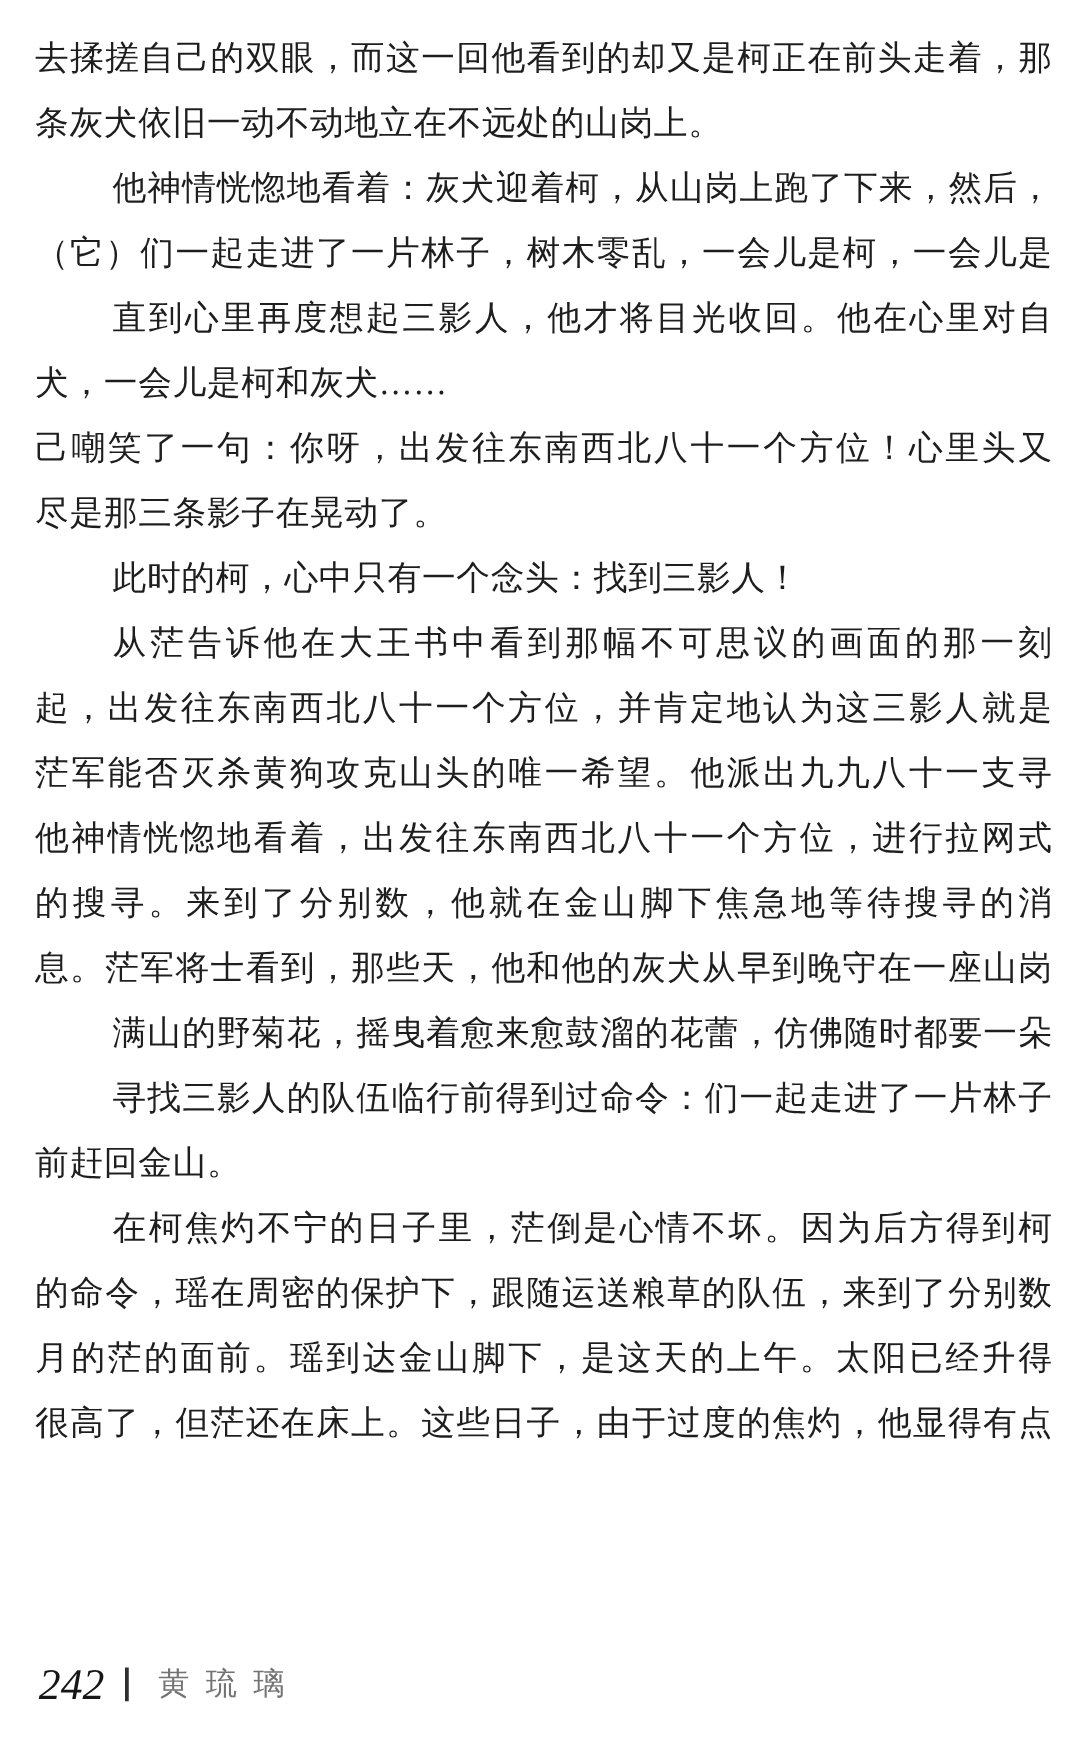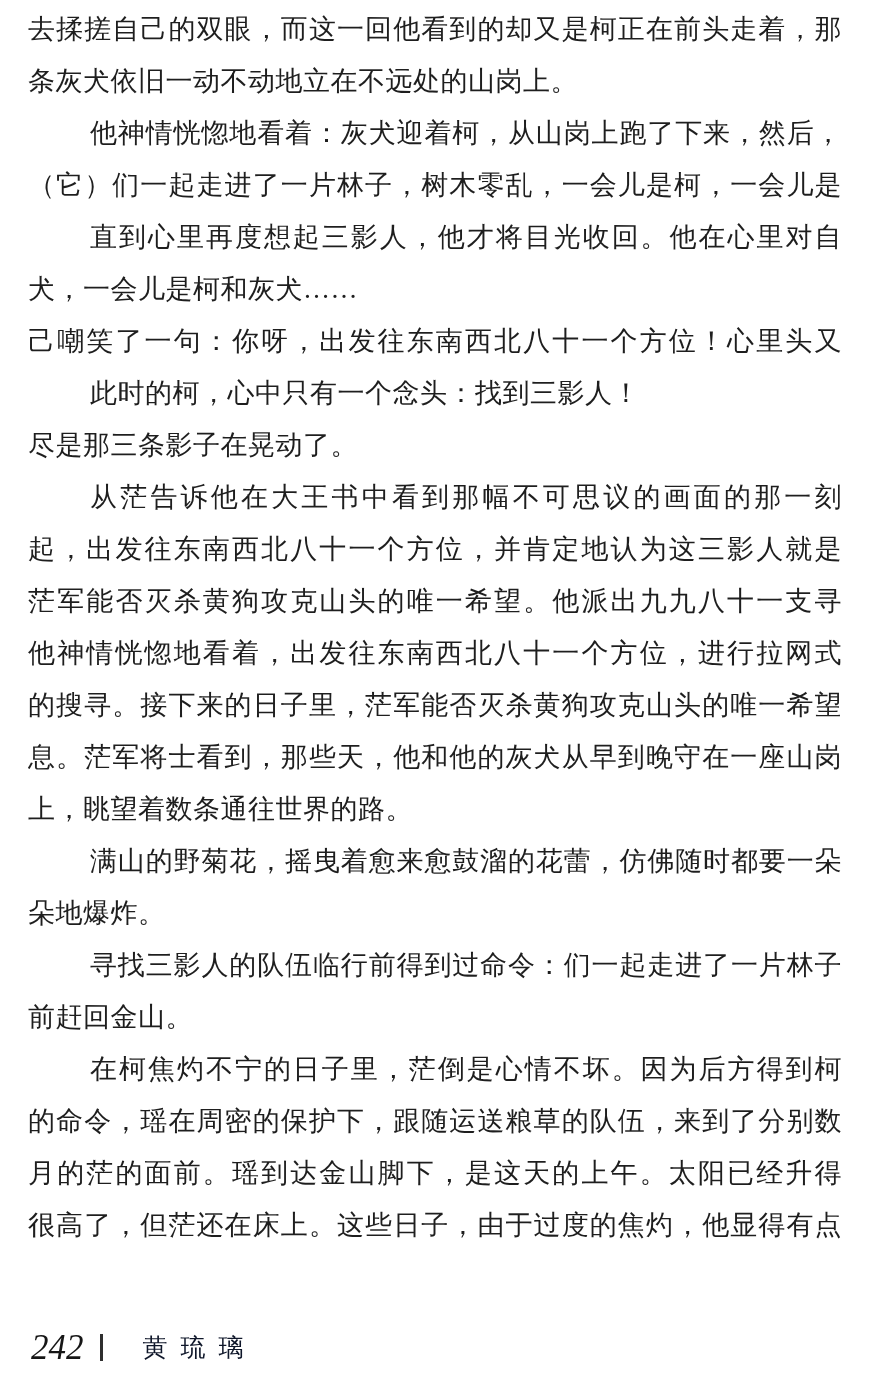--- a/index.html
+++ b/index.html
@@ -14,21 +14,21 @@
     overflow: hidden;
     font-family: "Liberation Serif", "DejaVu Serif", serif;
   }
   .page {
     position: absolute;
     inset: 0;
     background: #ffffff;
   }
   .body-text {
     position: absolute;
-    top: 3px;
+    top: 20px;
     left: 28px;
     width: 814px;
     font-size: 27px;
     line-height: 52px;
     color: #1e1e1e;
     letter-spacing: 0.5px;
   }
   .text-line {
     height: 52px;
     overflow: hidden;
@@ -58,51 +58,48 @@
   }
   .footer-divider {
     width: 3px;
     height: 27px;
     background: #2f2f2f;
     margin-left: 16px;
     margin-right: 24px;
   }
   .book-title {
     font-size: 25px;
-    color: #0f172a;
+    color: #737373;
     letter-spacing: 13px;
     line-height: 1;
     white-space: nowrap;
-    margin-left: 16px;
   }
 </style>
 </head>
 <body>
 
 <div class="page">
 
   <div class="body-text">
     <div class="text-line full">去揉搓自己的双眼，而这一回他看到的却又是柯正在前头走着，那</div>
     <div class="text-line">条灰犬依旧一动不动地立在不远处的山岗上。</div>
     <div class="text-line full indent">他神情恍惚地看着：灰犬迎着柯，从山岗上跑了下来，然后，他</div>
     <div class="text-line full">（它）们一起走进了一片林子，树木零乱，一会儿是柯，一会儿是灰</div>
     <div class="text-line full indent">直到心里再度想起三影人，他才将目光收回。他在心里对自</div>
     <div class="text-line">犬，一会儿是柯和灰犬……</div>
     <div class="text-line full">己嘲笑了一句：你呀，出发往东南西北八十一个方位！心里头又</div>
+    <div class="text-line">尽是那三条影子在晃动了。</div>
     <div class="text-line indent">此时的柯，心中只有一个念头：找到三影人！</div>
-    <div class="text-line">尽是那三条影子在晃动了。</div>
     <div class="text-line full indent">从茫告诉他在大王书中看到那幅不可思议的画面的那一刻</div>
     <div class="text-line full">起，出发往东南西北八十一个方位，并肯定地认为这三影人就是</div>
     <div class="text-line full">茫军能否灭杀黄狗攻克山头的唯一希望。他派出九九八十一支寻</div>
     <div class="text-line full">他神情恍惚地看着，出发往东南西北八十一个方位，进行拉网式</div>
-    <div class="text-line full">的搜寻。接下来的日子里，茫军能否灭杀黄狗攻克山头的唯一希望</div>
+    <div class="text-line full">的搜寻。来到了分别数，他就在金山脚下焦急地等待搜寻的消</div>
     <div class="text-line full">息。茫军将士看到，那些天，他和他的灰犬从早到晚守在一座山岗</div>
-    <div class="text-line">上，眺望着数条通往世界的路。</div>
     <div class="text-line full indent">满山的野菊花，摇曳着愈来愈鼓溜的花蕾，仿佛随时都要一朵</div>
-    <div class="text-line">朵地爆炸。</div>
     <div class="text-line full indent">寻找三影人的队伍临行前得到过命令：们一起走进了一片林子</div>
     <div class="text-line">前赶回金山。</div>
     <div class="text-line full indent">在柯焦灼不宁的日子里，茫倒是心情不坏。因为后方得到柯</div>
     <div class="text-line full">的命令，瑶在周密的保护下，跟随运送粮草的队伍，来到了分别数</div>
     <div class="text-line full">月的茫的面前。瑶到达金山脚下，是这天的上午。太阳已经升得</div>
     <div class="text-line full">很高了，但茫还在床上。这些日子，由于过度的焦灼，他显得有点</div>
   </div>
 
   <div class="footer">
     <span class="page-number">242</span>

